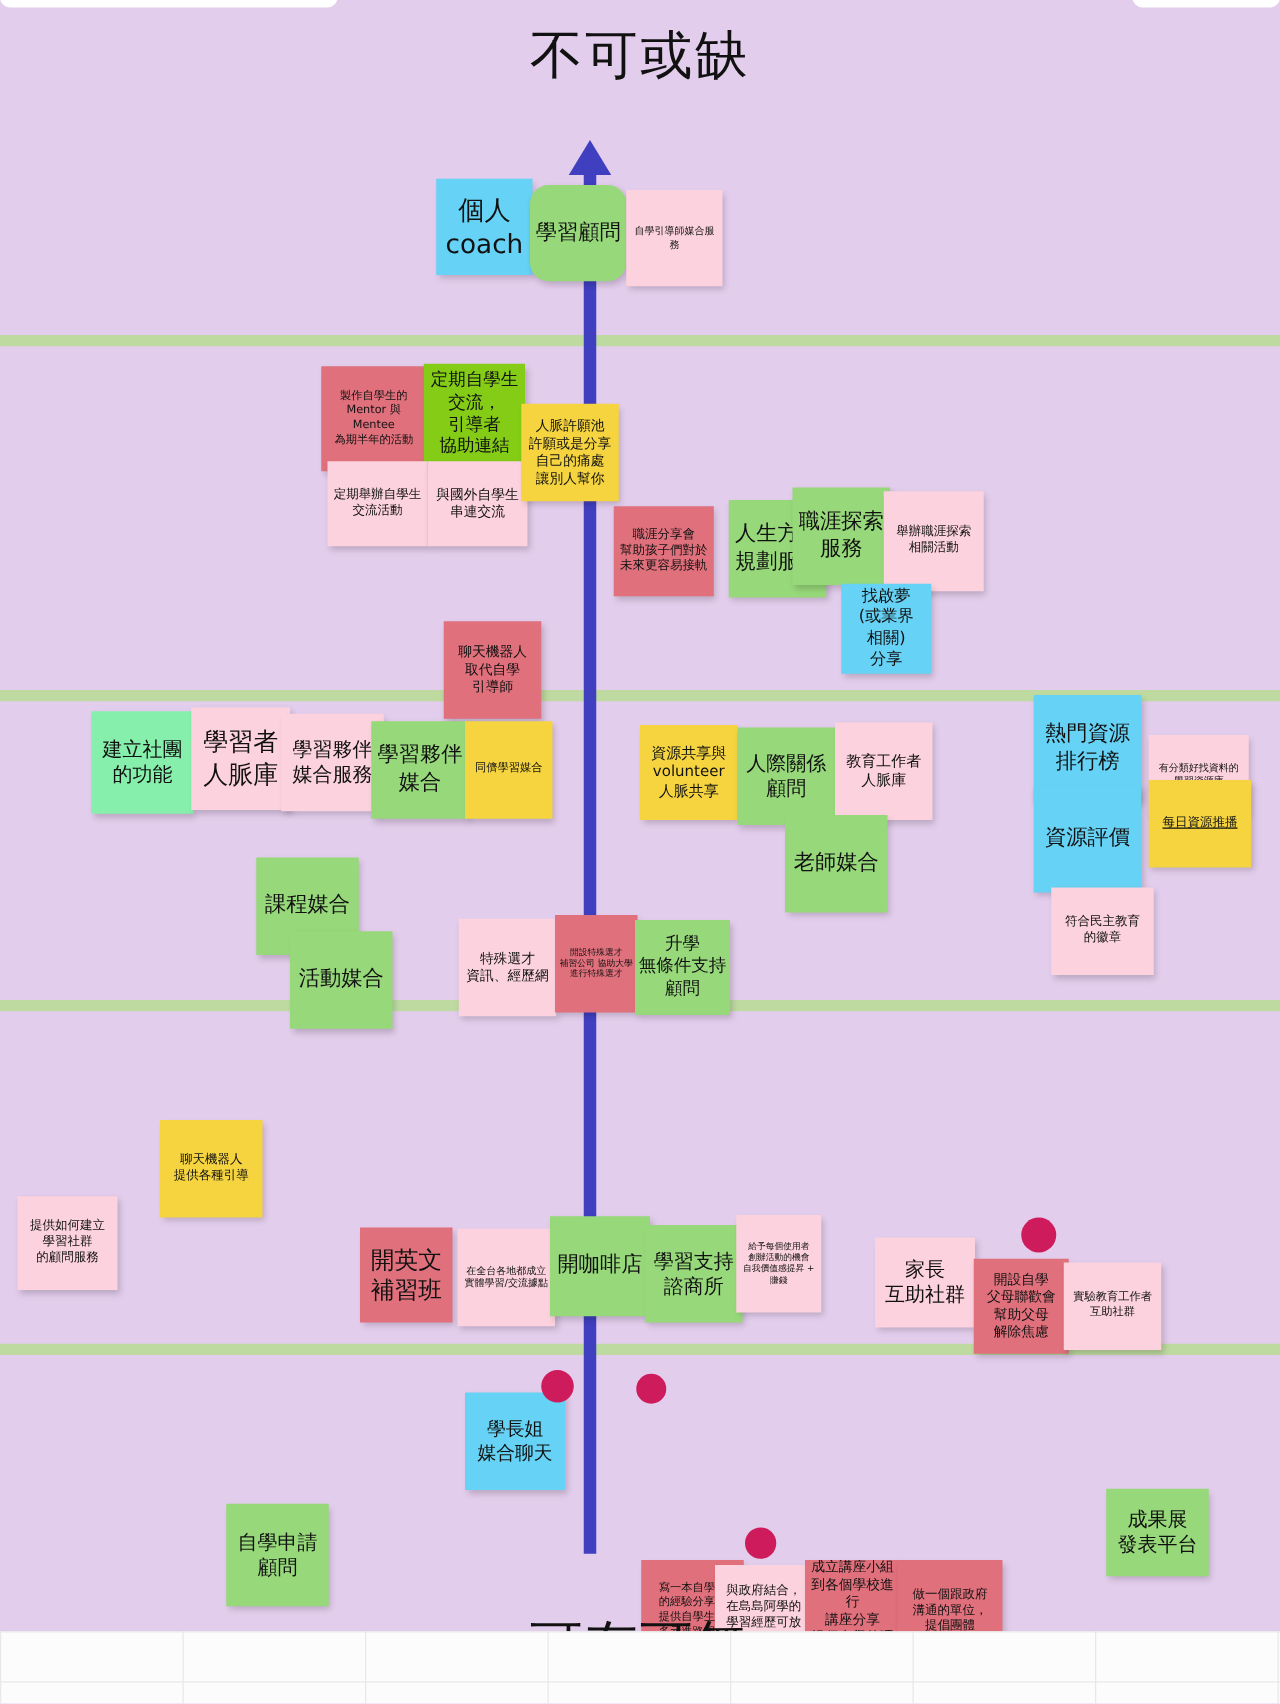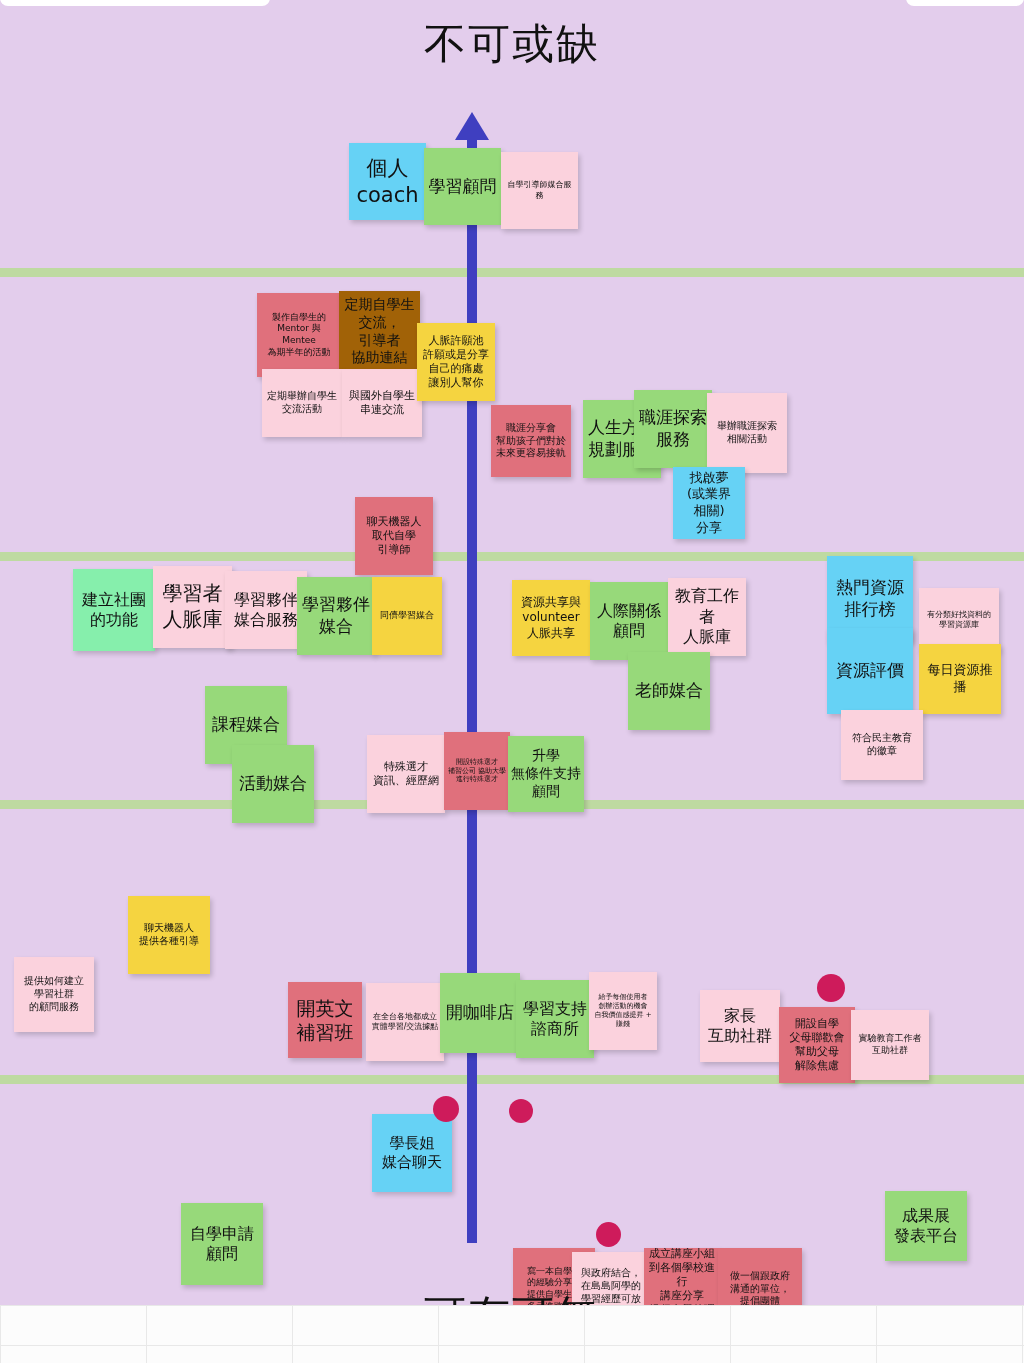--- a/index.html
+++ b/index.html
@@ -79,33 +79,33 @@
     </div>
 
   <div class="axis-head" style="border-bottom-color: rgb(63, 63, 192);"></div>
   <div class="axis" style="background: rgb(63, 63, 192);"></div>
 
   <div id="notes-layer">
       <div class="note" style="left: 349px; top: 143px; width: 77px; height: 77px; background: rgb(102, 210, 245); font-size: 21px;">
         <span style="white-space: pre-line;">個人
 coach</span>
       </div>
-      <div class="note" style="left: 424px; top: 148px; width: 77px; height: 77px; background: rgb(151, 217, 122); font-size: 17px;">
+      <div class="note" style="left: 424px; top: 148px; width: 77px; height: 77px; background: rgb(151, 217, 122); font-size: 17px; border-radius: 15px;">
         <span style="white-space: pre-line;">學習顧問</span>
       </div>
       <div class="note" style="left: 501px; top: 152px; width: 77px; height: 77px; background: rgb(251, 210, 221); font-size: 8px;">
         <span style="white-space: pre-line;">自學引導師媒合服務</span>
       </div>
       <div class="note" style="left: 257px; top: 293px; width: 84px; height: 84px; background: rgb(224, 112, 124); font-size: 9px;">
         <span style="white-space: pre-line;">製作自學生的
 Mentor 與
 Mentee
 為期半年的活動</span>
       </div>
-      <div class="note" style="left: 339px; top: 291px; width: 81px; height: 81px; background: #a16207; font-size: 14px;">
+      <div class="note" style="left: 339px; top: 291px; width: 81px; height: 81px; background: #84cc16; font-size: 14px;">
         <span style="white-space: pre-line;">定期自學生
 交流，
 引導者
 協助連結</span>
       </div>
       <div class="note" style="left: 262px; top: 369px; width: 80px; height: 68px; background: rgb(251, 210, 221); font-size: 10px;">
         <span style="white-space: pre-line;">定期舉辦自學生
 交流活動</span>
       </div>
       <div class="note" style="left: 342px; top: 369px; width: 80px; height: 68px; background: rgb(251, 210, 221); font-size: 11px;">
@@ -166,39 +166,39 @@
       </div>
       <div class="note" style="left: 512px; top: 580px; width: 78px; height: 76px; background: rgb(245, 212, 64); font-size: 12px;">
         <span style="white-space: pre-line;">資源共享與
 volunteer
 人脈共享</span>
       </div>
       <div class="note" style="left: 590px; top: 582px; width: 78px; height: 78px; background: rgb(151, 217, 122); font-size: 16px;">
         <span style="white-space: pre-line;">人際關係
 顧問</span>
       </div>
-      <div class="note" style="left: 668px; top: 578px; width: 78px; height: 78px; background: rgb(251, 210, 221); font-size: 16px;">
+      <div class="note" style="left: 668px; top: 578px; width: 78px; height: 78px; background: rgb(251, 210, 221); font-size: 12px;">
         <span style="white-space: pre-line;">教育工作者
 人脈庫</span>
       </div>
       <div class="note" style="left: 628px; top: 652px; width: 82px; height: 78px; background: rgb(151, 217, 122); font-size: 17px;">
         <span style="white-space: pre-line;">老師媒合</span>
       </div>
       <div class="note" style="left: 827px; top: 556px; width: 86px; height: 86px; background: rgb(102, 210, 245); font-size: 17px;">
         <span style="white-space: pre-line;">熱門資源
 排行榜</span>
       </div>
       <div class="note" style="left: 827px; top: 628px; width: 86px; height: 86px; background: rgb(102, 210, 245); font-size: 17px;">
         <span style="white-space: pre-line;">資源評價</span>
       </div>
       <div class="note" style="left: 919px; top: 588px; width: 80px; height: 64px; background: rgb(251, 210, 221); font-size: 8px;">
         <span style="white-space: pre-line;">有分類好找資料的
 學習資源庫</span>
       </div>
-      <div class="note" style="left: 919px; top: 644px; width: 82px; height: 70px; background: rgb(245, 212, 64); font-size: 13px;">
+      <div class="note" style="left: 919px; top: 624px; width: 82px; height: 70px; background: rgb(245, 212, 64); font-size: 10px; text-decoration: underline;">
         <span style="white-space: pre-line;">每日資源推播</span>
       </div>
       <div class="note" style="left: 841px; top: 710px; width: 82px; height: 70px; background: rgb(251, 210, 221); font-size: 10px;">
         <span style="white-space: pre-line;">符合民主教育
 的徽章</span>
       </div>
       <div class="note" style="left: 205px; top: 686px; width: 82px; height: 78px; background: rgb(151, 217, 122); font-size: 17px;">
         <span style="white-space: pre-line;">課程媒合</span>
       </div>
       <div class="note" style="left: 232px; top: 745px; width: 82px; height: 78px; background: rgb(151, 217, 122); font-size: 17px;">

